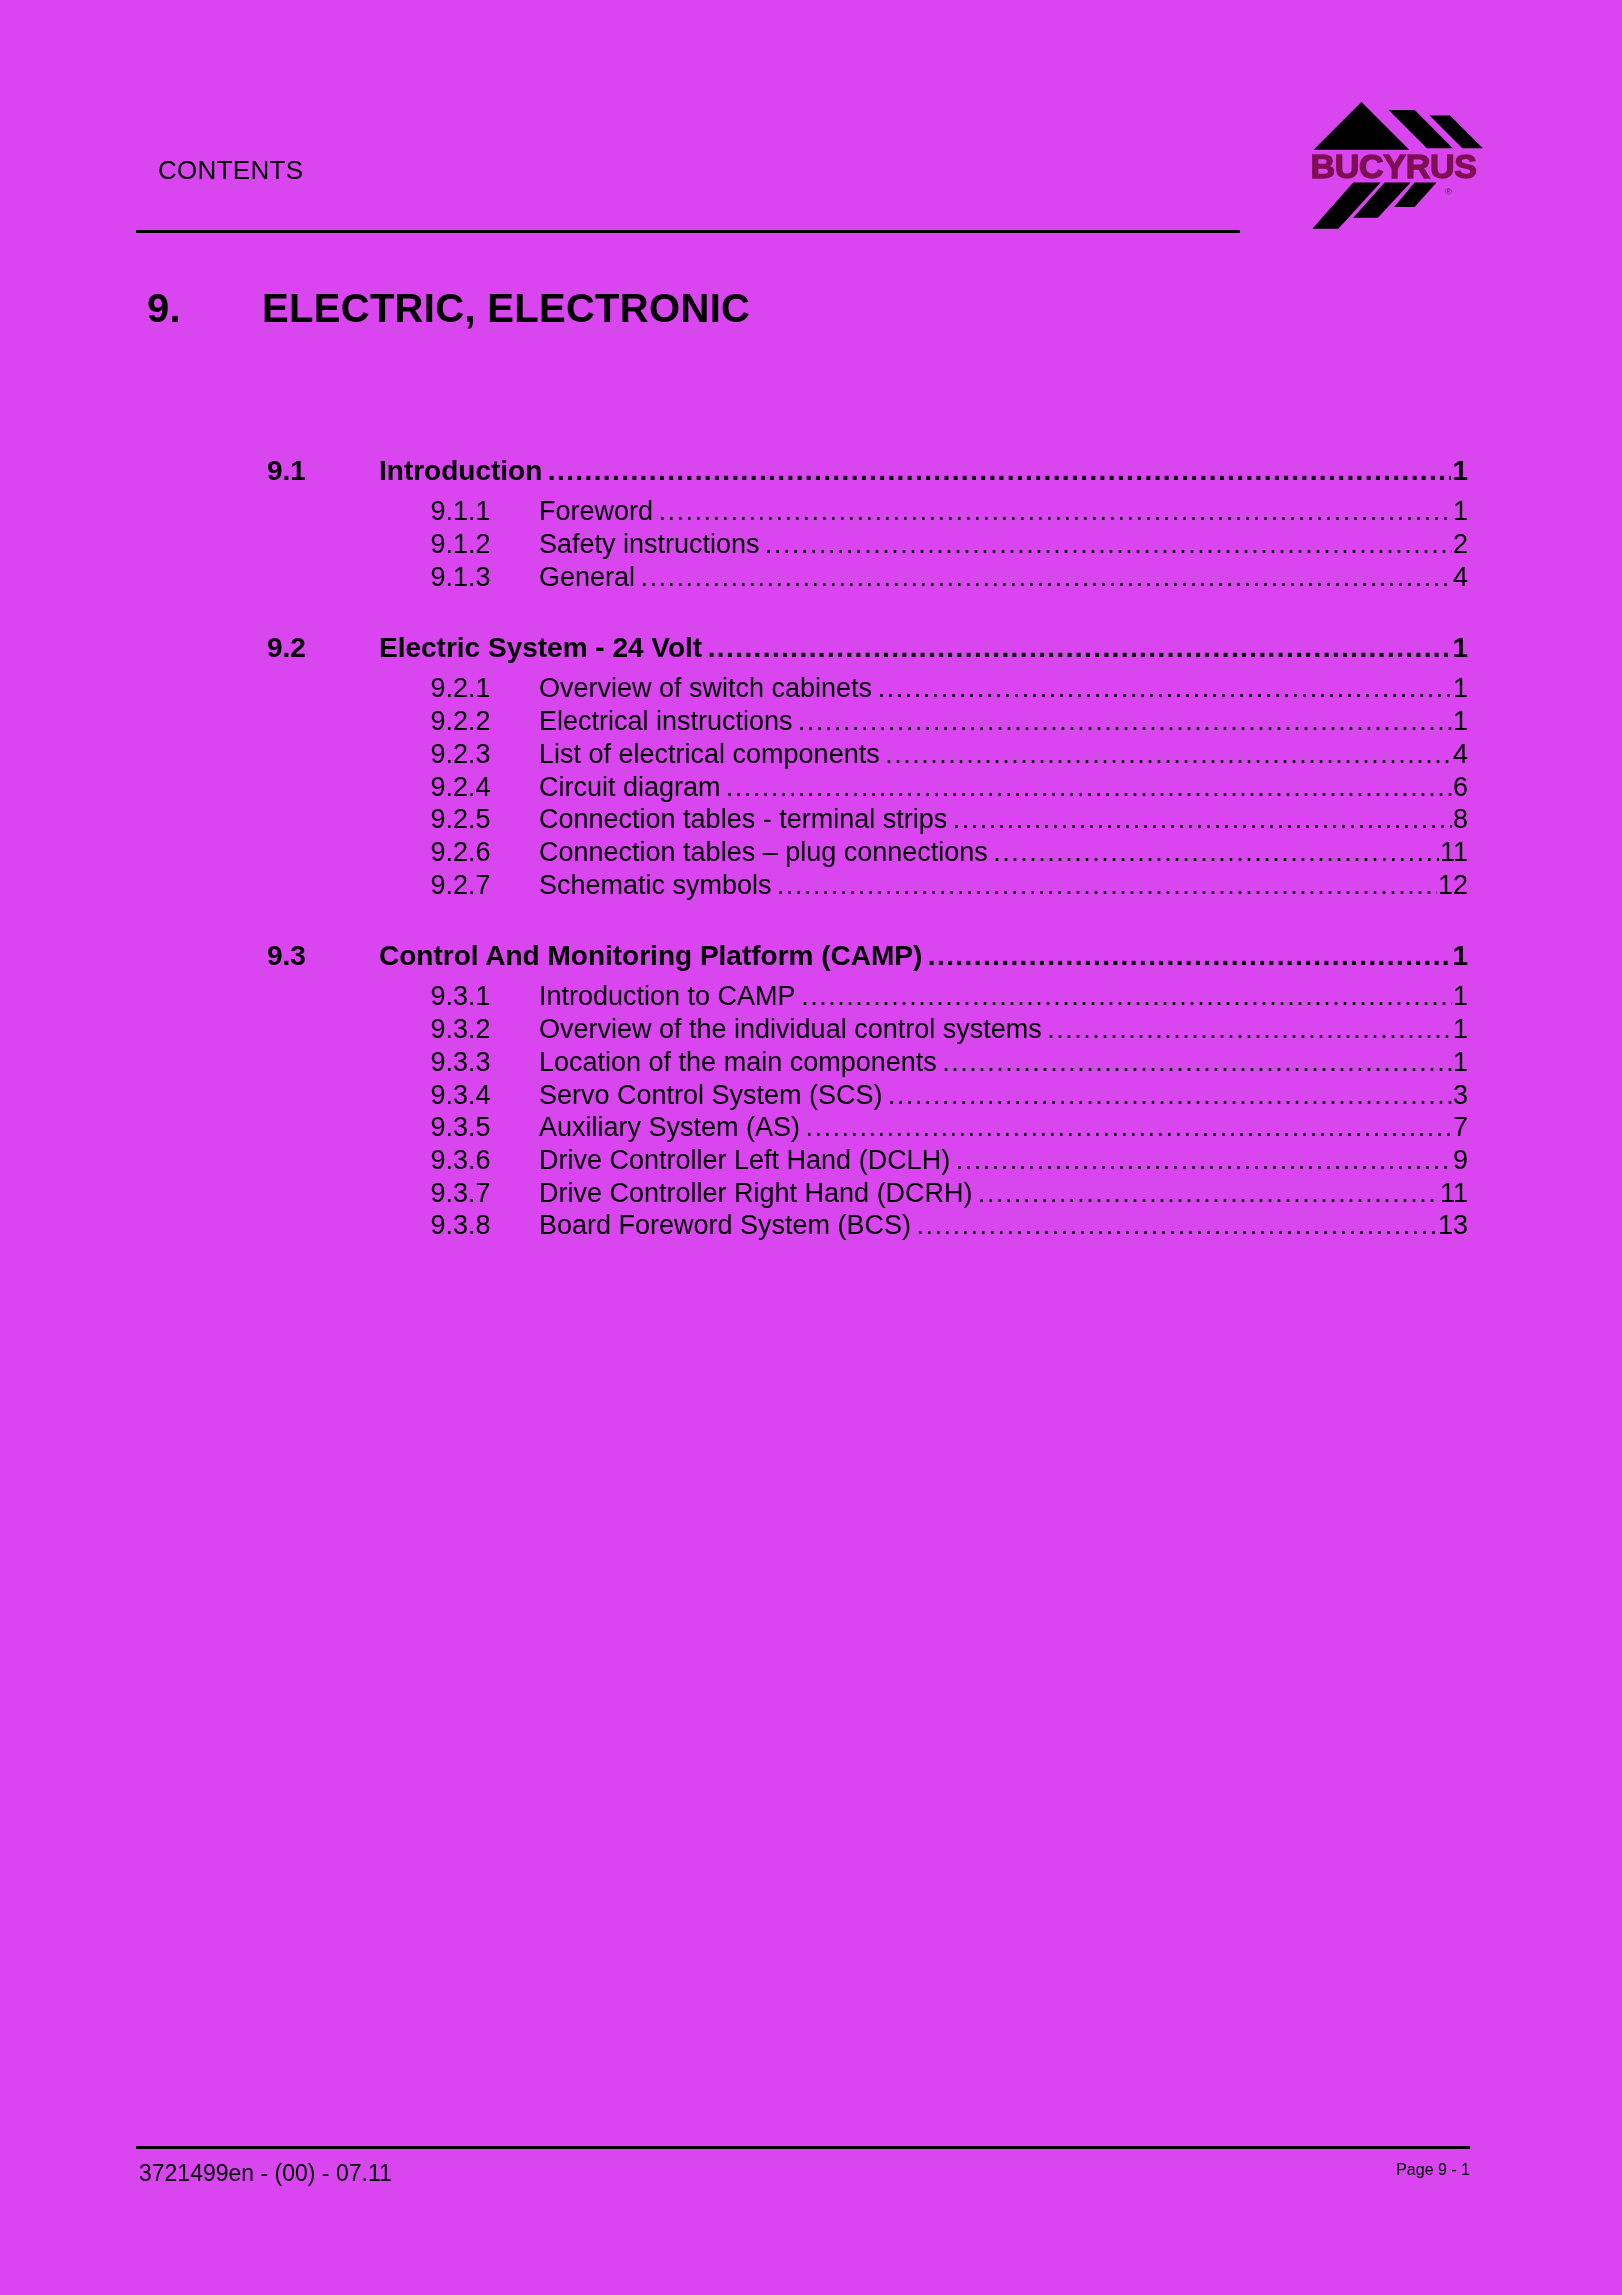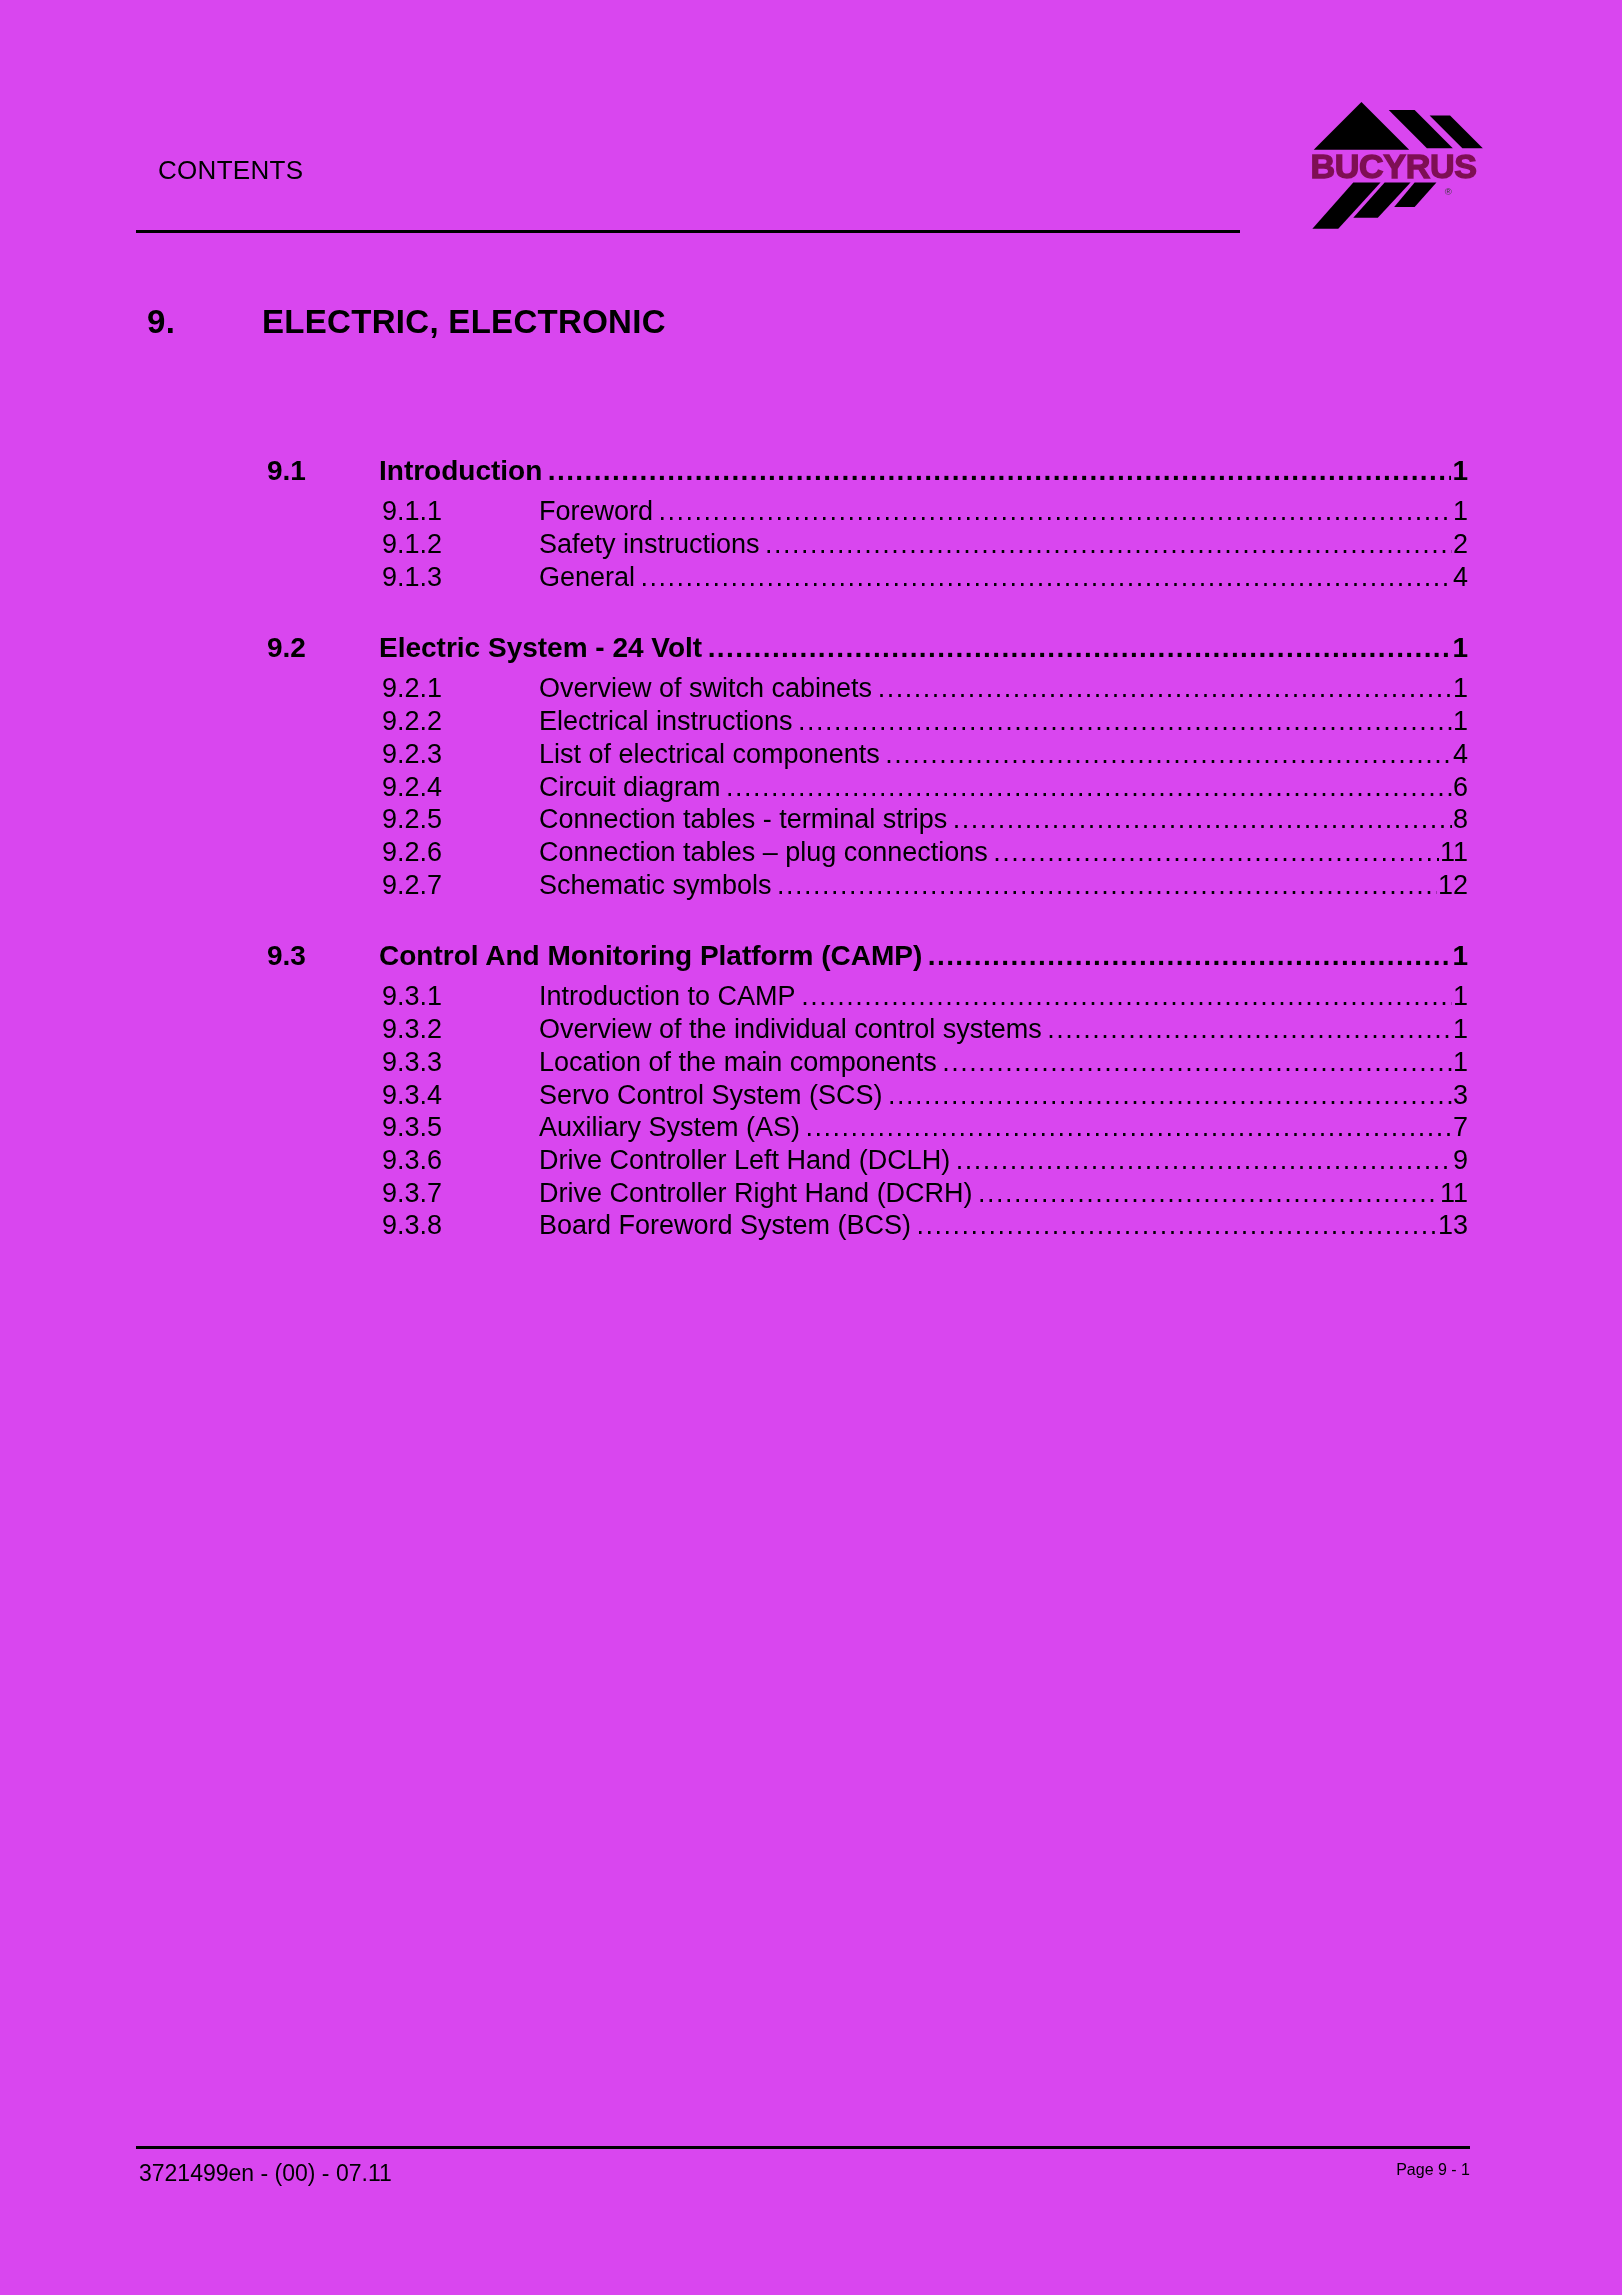--- a/index.html
+++ b/index.html
@@ -43,22 +43,22 @@
     top: 95px;
     width: 225px;
     height: 140px;
   }
   .logo svg { display: block; width: 100%; height: 100%; }
 
   
   .chapter-title {
     position: absolute;
     left: 147px;
-    top: 305px;
-    font-size: 33px;
+    top: 288px;
+    font-size: 40px;
     font-weight: bold;
     letter-spacing: 0.3px;
     line-height: 1;
     white-space: nowrap;
   }
   .chapter-title .ct-num {
     display: inline-block;
     width: 115px;
   }
 
@@ -108,21 +108,21 @@
   .lvl2 .leader { margin-left: 5.5px; }
   .lvl2 .leader::after { letter-spacing: 1.4px; }
 
   
   .lvl3 {
     left: 382px;
     width: 1086px;
     font-size: 27px;
     font-weight: normal;
   }
-  .lvl3 .num { width: 157px; }
+  .lvl3 .num { width: 157px; text-align: center; }
   .lvl3 .leader { margin-left: 5.5px; }
 
   
   .footer-rule {
     position: absolute;
     left: 136px;
     top: 2146px;
     width: 1334px;
     height: 2.7px;
     background: #000000;

